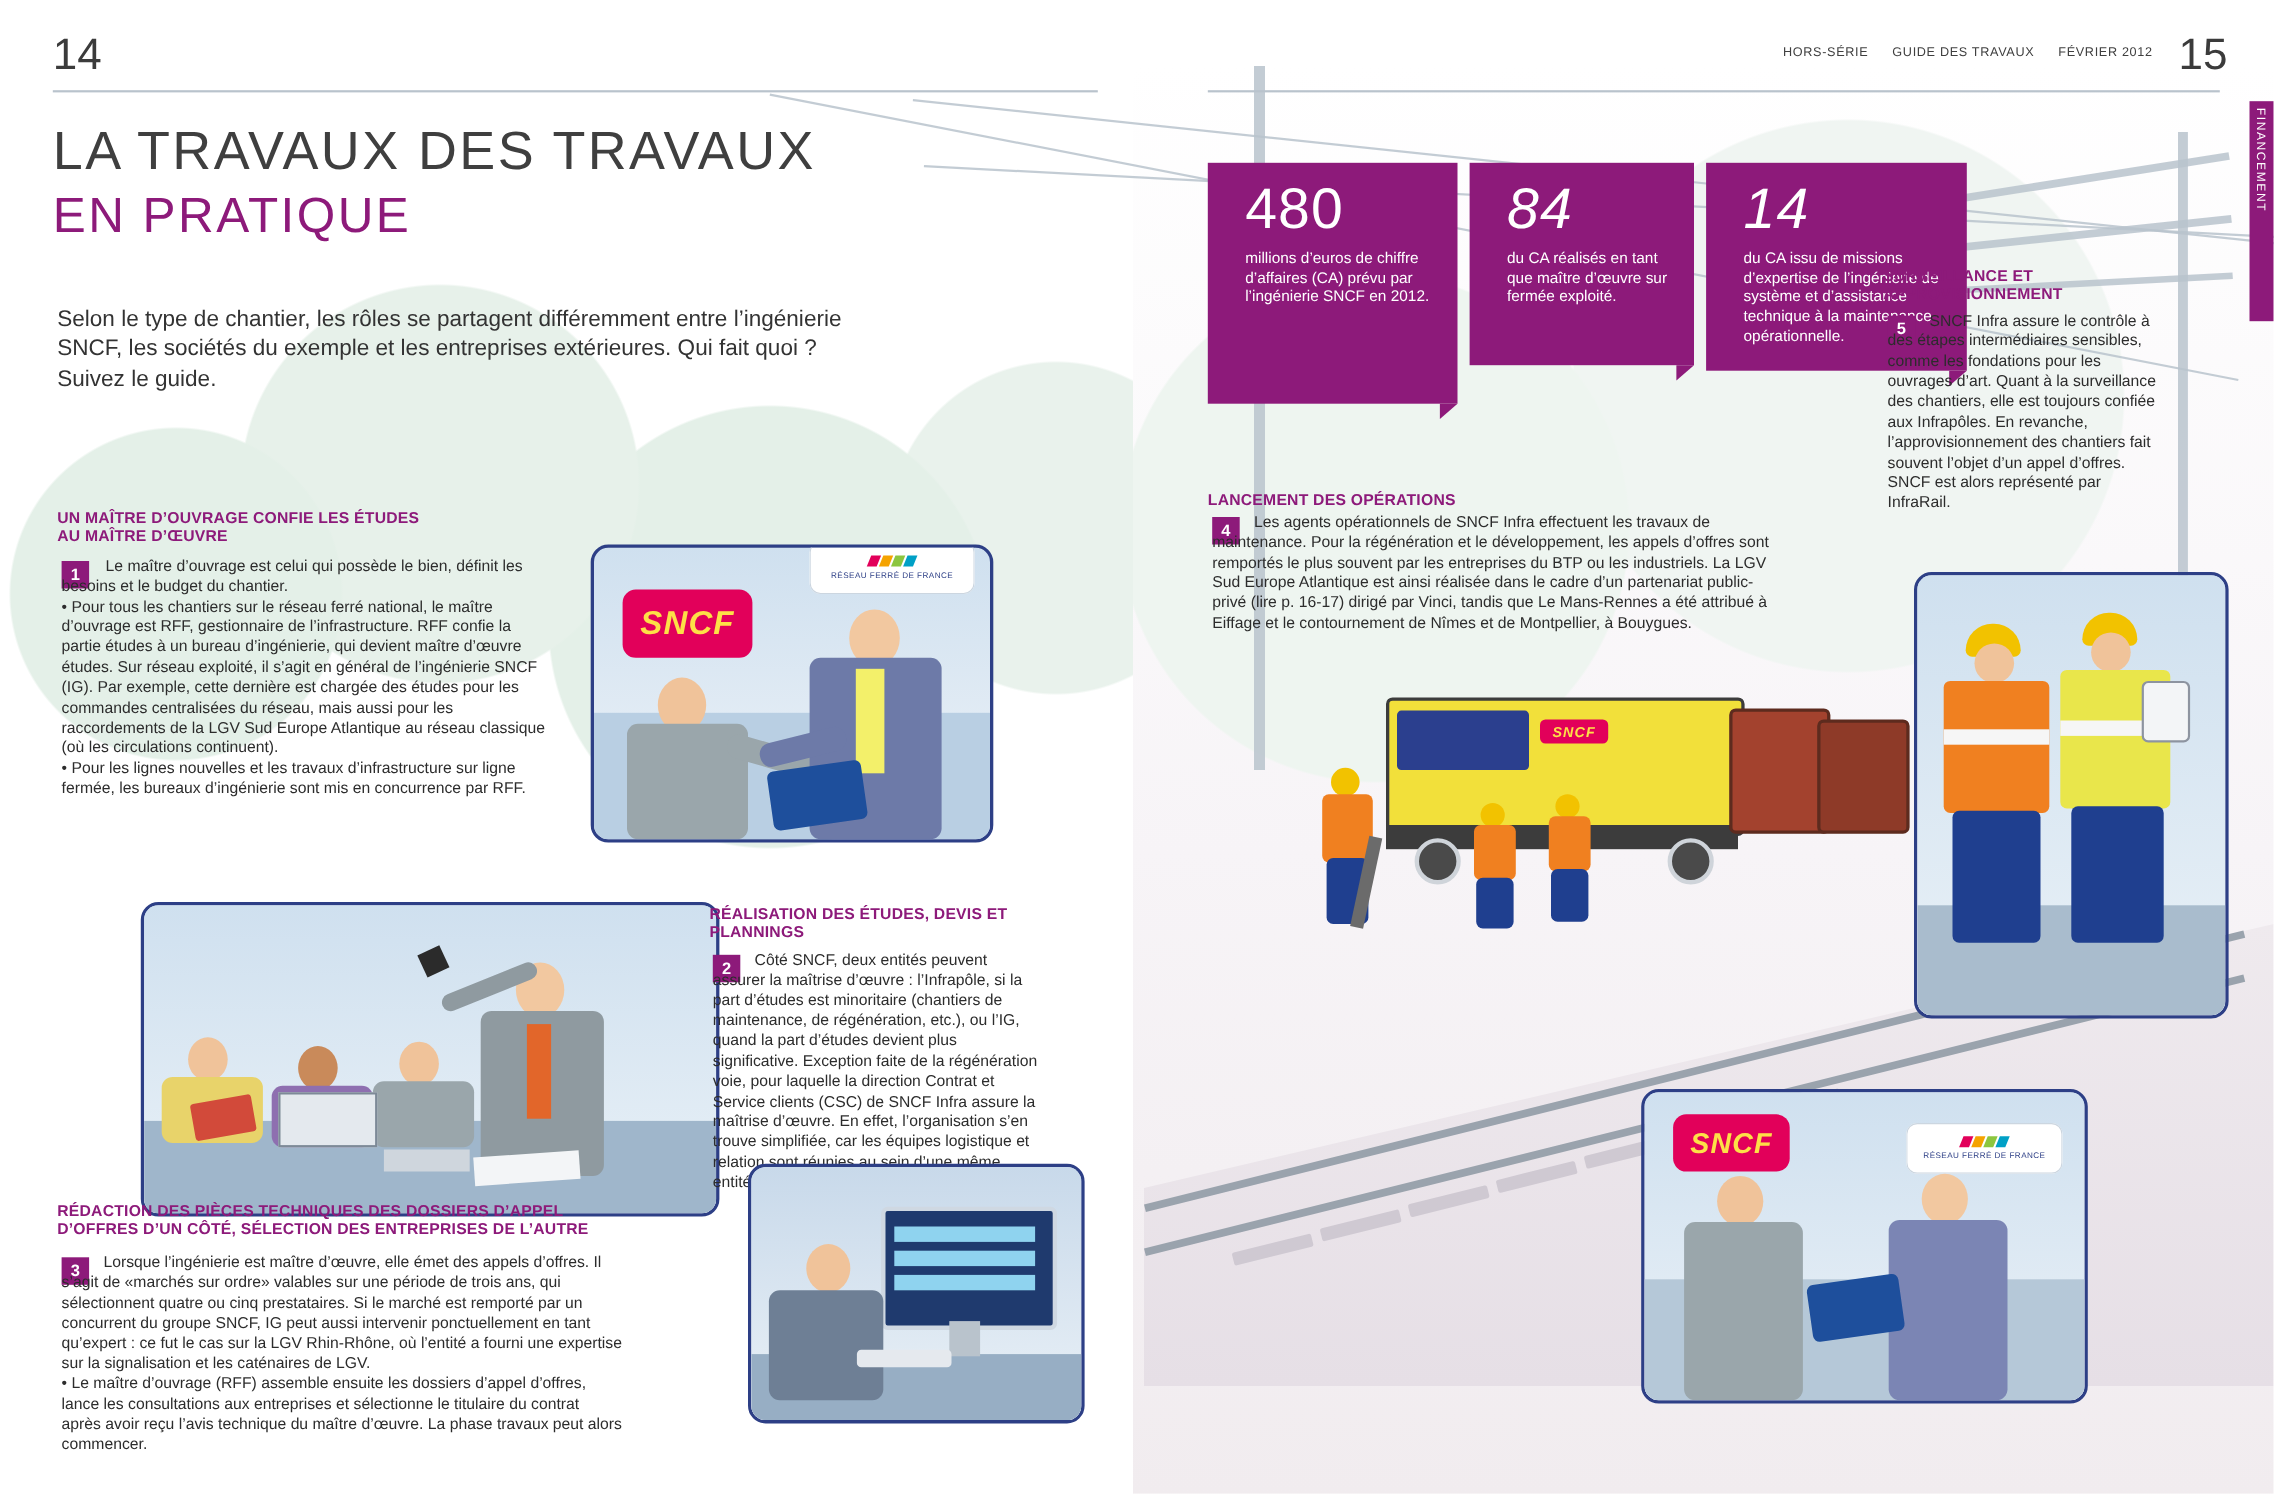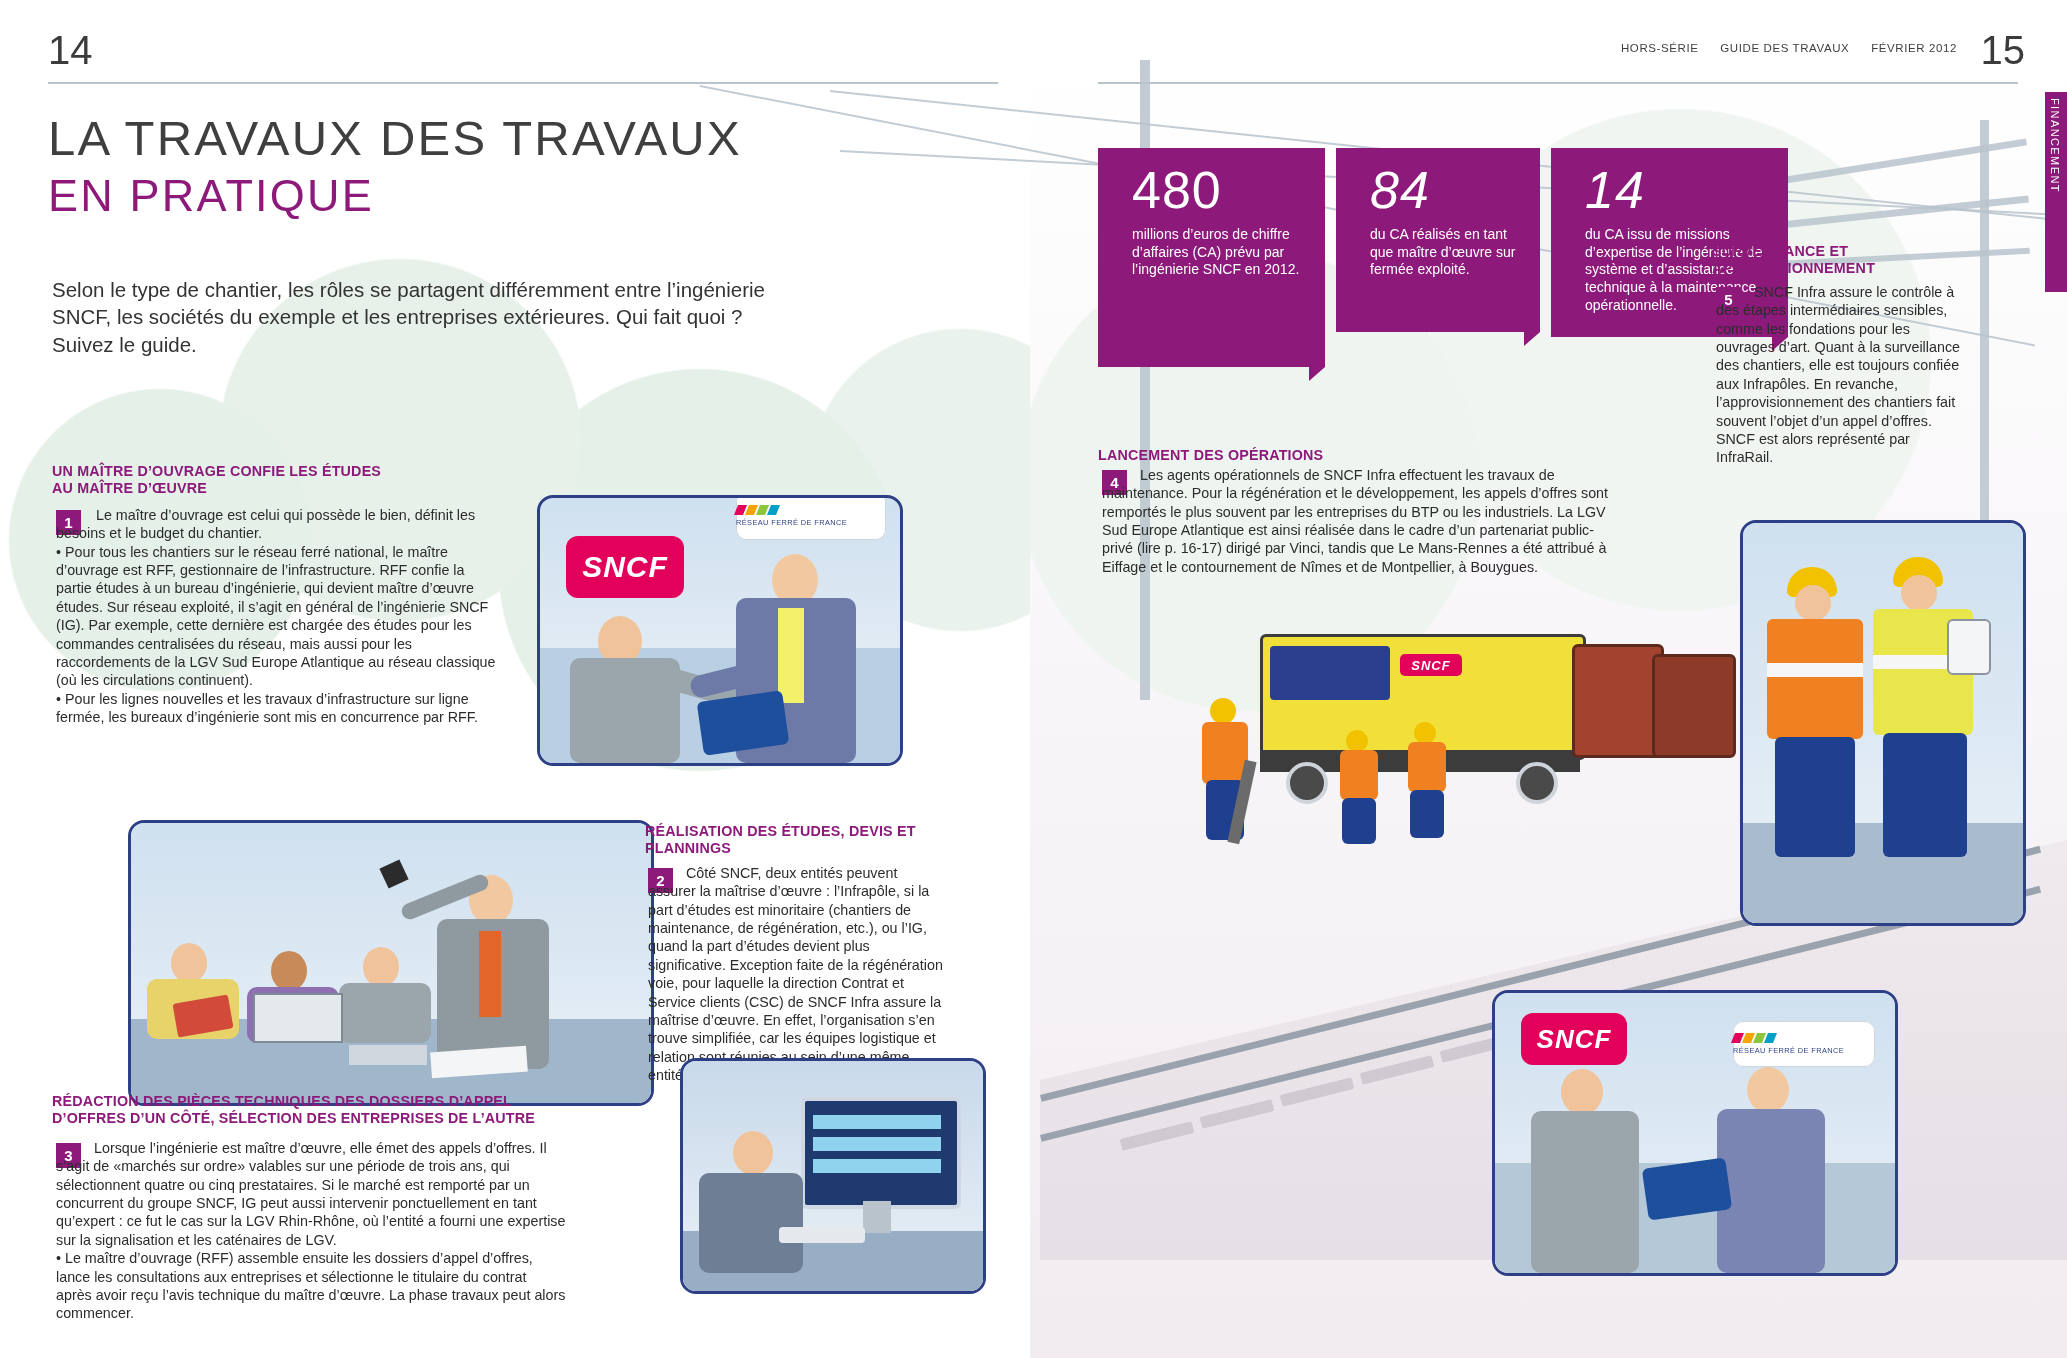--- a/index.html
+++ b/index.html
@@ -108,27 +108,27 @@
   .ill-inner{position:absolute;inset:0;}
 
   
   .sh{position:absolute;}
   .oval{border-radius:50%;}
   .r6{border-radius:6px;}
   .r10{border-radius:10px;}
 
   
   .sncf-logo{
-    position:absolute;background:#e2005a;color:#ffffff;border-radius:12px;
+    position:absolute;background:#e2005a;color:#fde047;border-radius:12px;
     font-weight:bold;font-style:italic;display:flex;align-items:center;justify-content:center;
     letter-spacing:1px;
   }
   .rff-logo{
     position:absolute;background:#fff;border-radius:10px;display:flex;
-    flex-direction:column;align-items:flex-start;justify-content:center;
+    flex-direction:column;align-items:center;justify-content:center;
     box-shadow:0 0 0 1px #ccd6e0 inset;
   }
   .rff-logo .bars{display:flex;gap:2px;margin-bottom:3px;}
   .rff-logo .bars i{display:block;width:9px;height:10px;transform:skewX(-22deg);}
   .rff-logo .cap{font-size:7.4px;letter-spacing:.4px;color:#2d3f86;white-space:nowrap;}
   .ballast{
     position:absolute;left:1040px;top:840px;width:1027px;height:420px;
     background:linear-gradient(180deg,#efeaee 0%, #e6dfe6 100%);
     clip-path:polygon(0 240px,1027px 0,1027px 420px,0 420px);
   }

